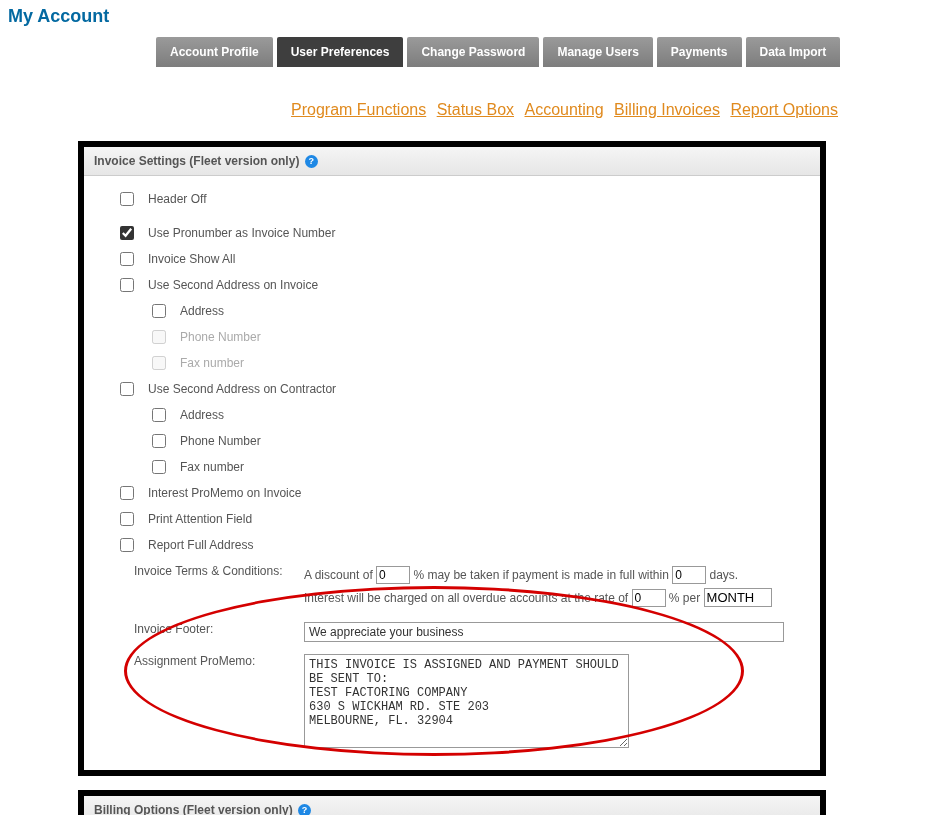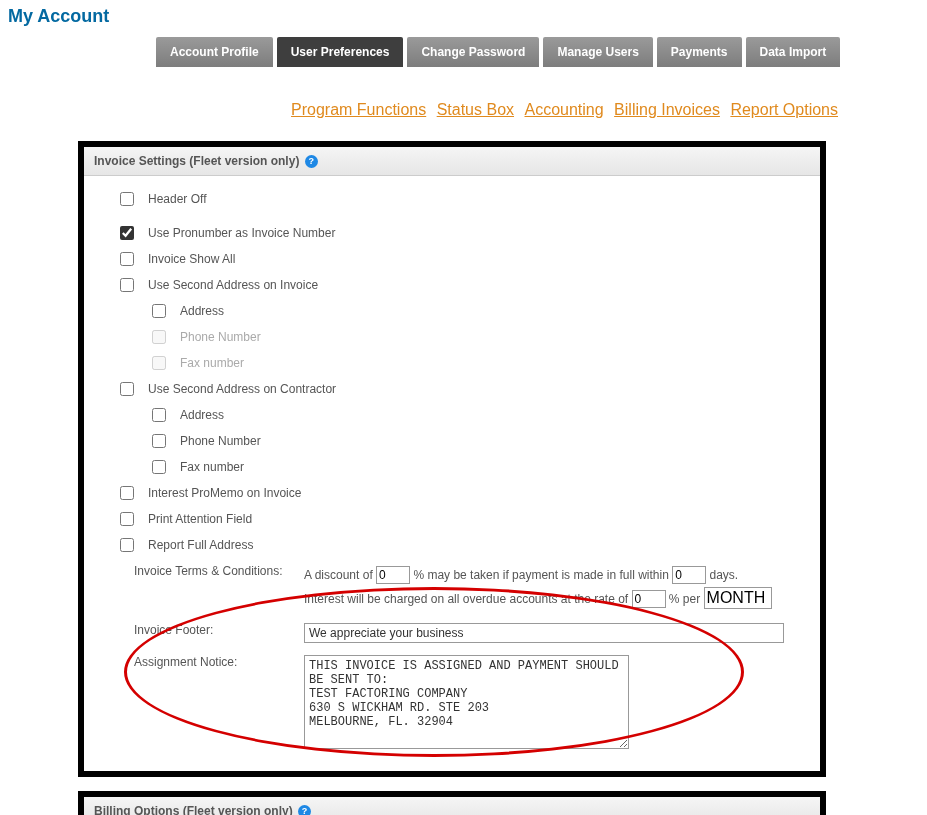--- a/index.html
+++ b/index.html
@@ -101,21 +101,21 @@
   .label-col .lab { width: 170px; color:#555; }
   .terms-text { color:#555; line-height: 1.9; }
   .terms-text input[type="text"].small {
     width: 34px;
     font-size: 12px;
     padding: 1px 2px;
     border: 1px solid #999;
   }
   .terms-text input[type="text"].med {
     width: 68px;
-    font-size: 16px;
+    font-size: 13px;
     padding: 1px 2px;
     border: 1px solid #999;
   }
   .footer-input {
     width: 480px;
     border: 1px solid #999;
     font-size: 12px;
     padding: 2px 4px;
     color:#333;
   }
@@ -239,21 +239,21 @@
         </div>
       </div>
 
       <div class="ellipse-wrap">
         <div class="label-col">
           <div class="lab">Invoice Footer:</div>
           <input type="text" class="footer-input" value="We appreciate your business" style="">
         </div>
 
         <div class="label-col">
-          <div class="lab">Assignment Notice:</div>
+          <div class="lab">Assignment ProMemo:</div>
           <textarea class="assignment-area" style="">THIS INVOICE IS ASSIGNED AND PAYMENT SHOULD BE SENT TO:
 TEST FACTORING COMPANY
 630 S WICKHAM RD. STE 203
 MELBOURNE, FL. 32904</textarea>
         </div>
         <div class="ellipse"></div>
       </div>
 
     </div>
   </div>

